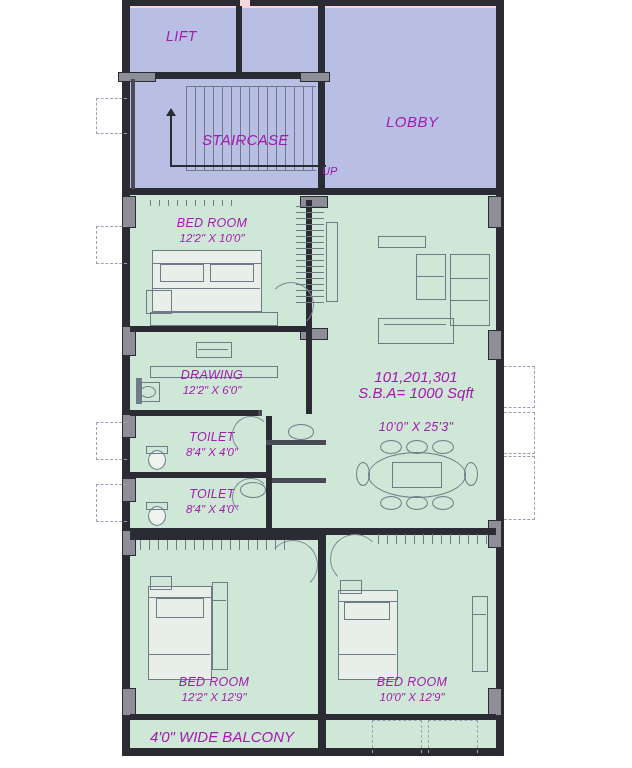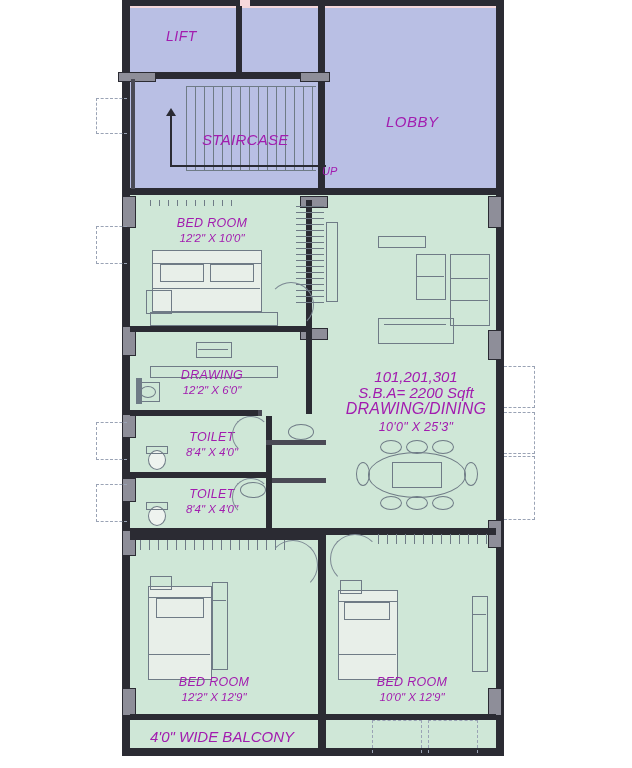--- a/index.html
+++ b/index.html
@@ -219,22 +219,21 @@
   <div class="fell" style="left:380px;top:496px;width:20px;height:12px;"></div>
   <div class="fell" style="left:406px;top:496px;width:20px;height:12px;"></div>
   <div class="fell" style="left:432px;top:496px;width:20px;height:12px;"></div>
   <div class="fell" style="left:356px;top:462px;width:12px;height:22px;"></div>
   <div class="fell" style="left:464px;top:462px;width:12px;height:22px;"></div>
 
   <div class="hatch-h6" style="left:296px;top:206px;width:28px;height:100px;"></div>
   <div class="fbox" style="left:326px;top:222px;width:10px;height:78px;"></div>
 
   <div class="lbl lbl-med center" style="left:416px;top:368px;">101,201,301</div>
-  <div class="lbl lbl-med center" style="left:416px;top:384px;">S.B.A= 2200 Sqft</div>
-  <div class="lbl lbl-big center" style="left:416px;top:400px;">DRAWING/DINING</div>
+  <div class="lbl lbl-med center" style="left:416px;top:384px;">S.B.A= 1000 Sqft</div>
   <div class="lbl lbl-room center" style="left:416px;top:420px;">10'0" X 25'3"</div>
 
   <div class="hatch-v" style="left:140px;top:540px;width:150px;height:10px;"></div>
 
   <div class="fbox-f" style="left:148px;top:586px;width:62px;height:92px;"></div>
   <div class="fbox" style="left:148px;top:586px;width:62px;height:10px;"></div>
   <div class="fline" style="left:148px;top:654px;width:62px;height:1px;"></div>
   <div class="fbox" style="left:156px;top:598px;width:46px;height:18px;"></div>
   <div class="fbox" style="left:212px;top:582px;width:14px;height:86px;"></div>
   <div class="fline" style="left:212px;top:600px;width:14px;height:1px;"></div>

